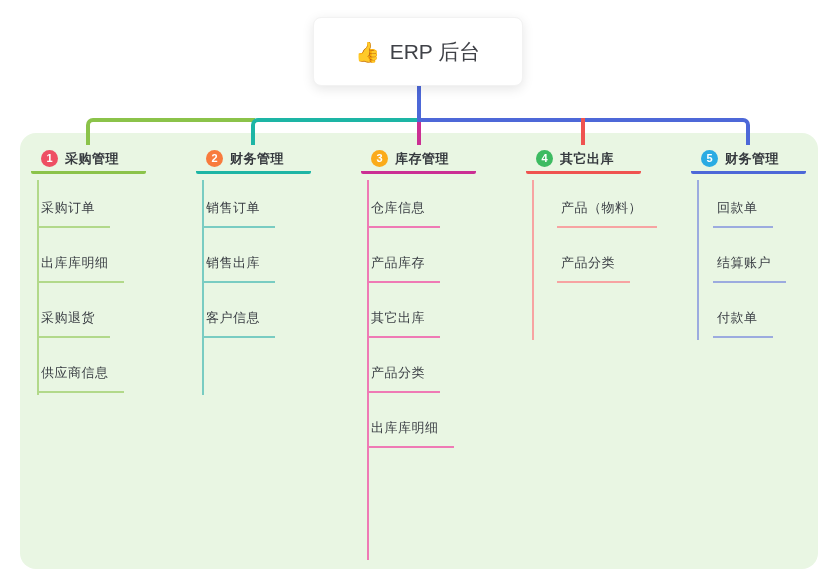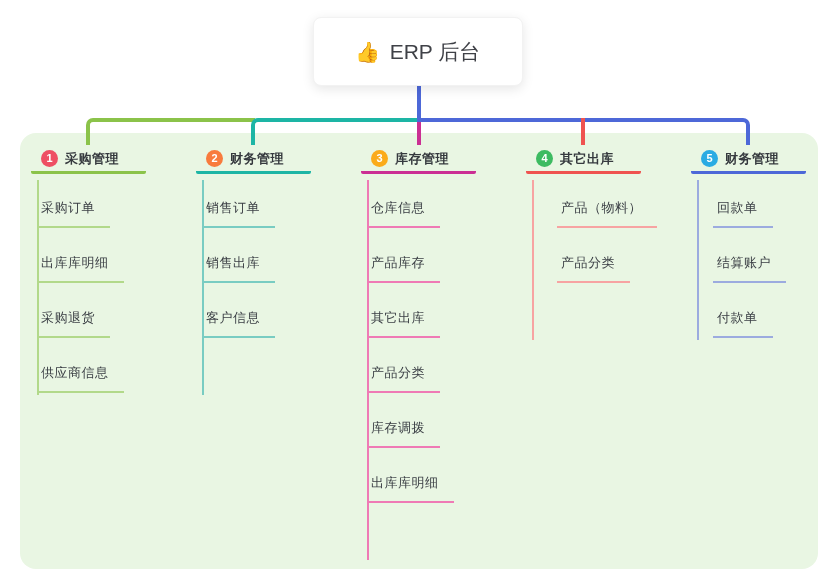--- a/index.html
+++ b/index.html
@@ -118,23 +118,20 @@
     <div class="item">
         <span class="item-inner">产品库存</span>
       </div>
     <div class="item">
         <span class="item-inner">其它出库</span>
       </div>
     <div class="item">
         <span class="item-inner">产品分类</span>
       </div>
     <div class="item">
-        <span class="item-inner">库存调拨</span>
-      </div>
-    <div class="item">
         <span class="item-inner">出库库明细</span>
       </div>
   </div>
 
   <div class="head" style="left: 526px; --c: #ef5350; --light: #f7a3a2; --badge: #3dbb61;">
     <span class="badge">4</span>
     <span class="head-label">其它出库</span>
   </div>
   <div class="vline" style="left: 532px; height: 160px; --c: #ef5350; --light: #f7a3a2; --badge: #3dbb61;"></div>
   <div class="items" style="left: 557px; --c: #ef5350; --light: #f7a3a2; --badge: #3dbb61;">

